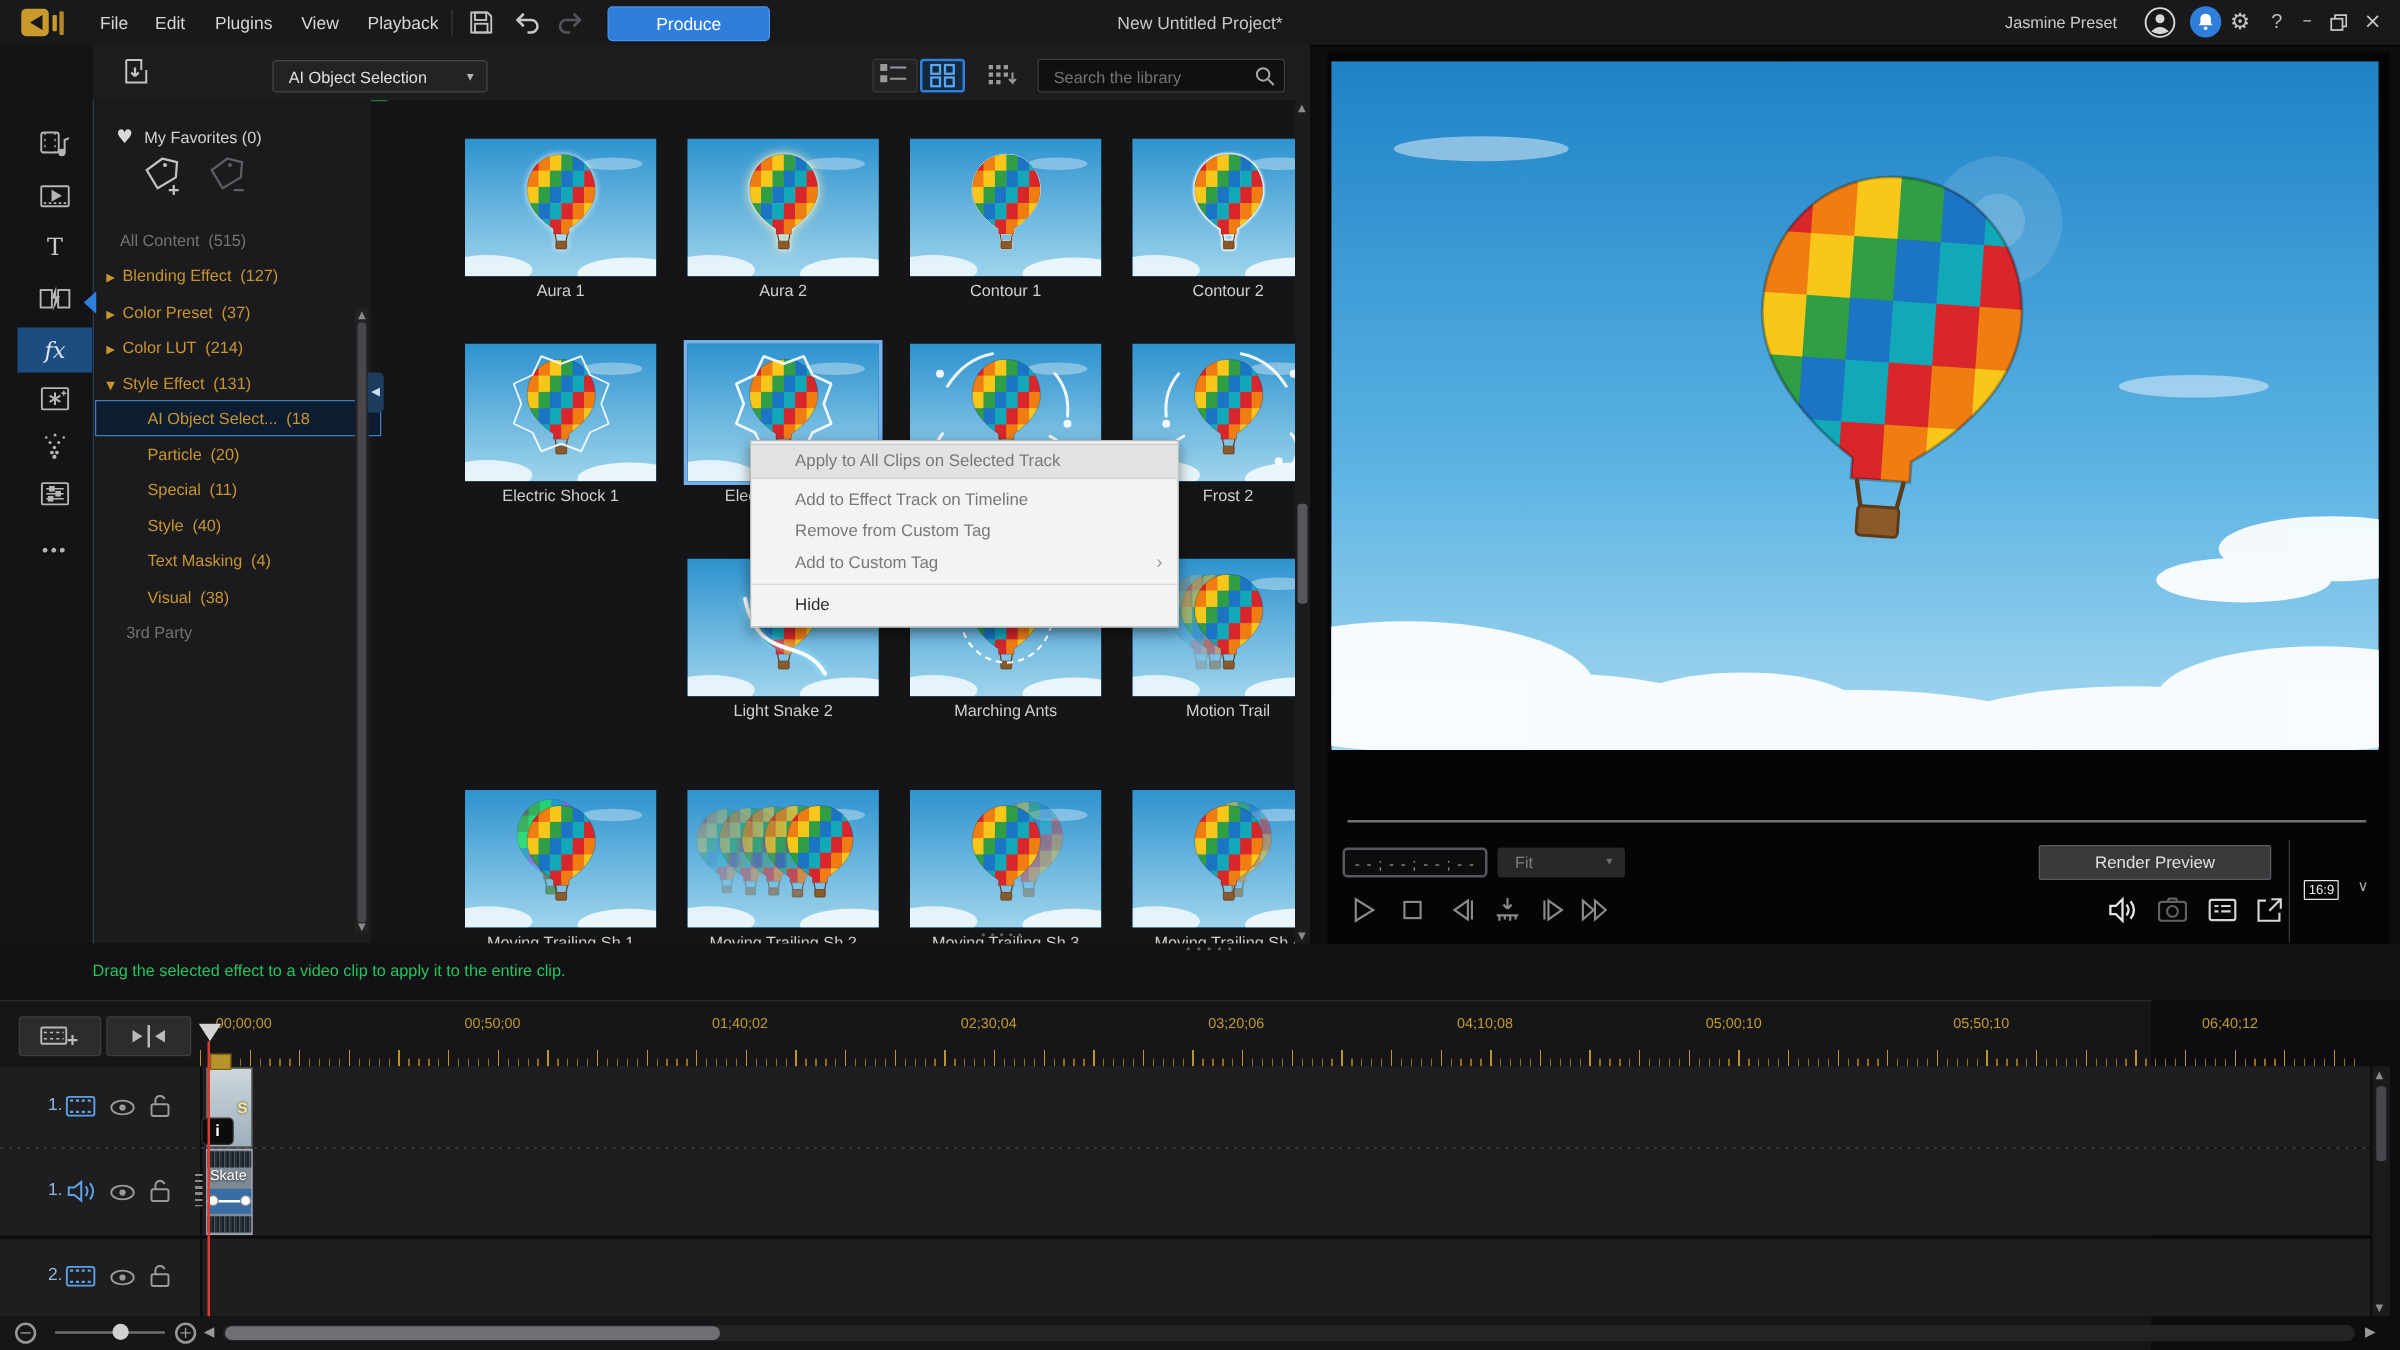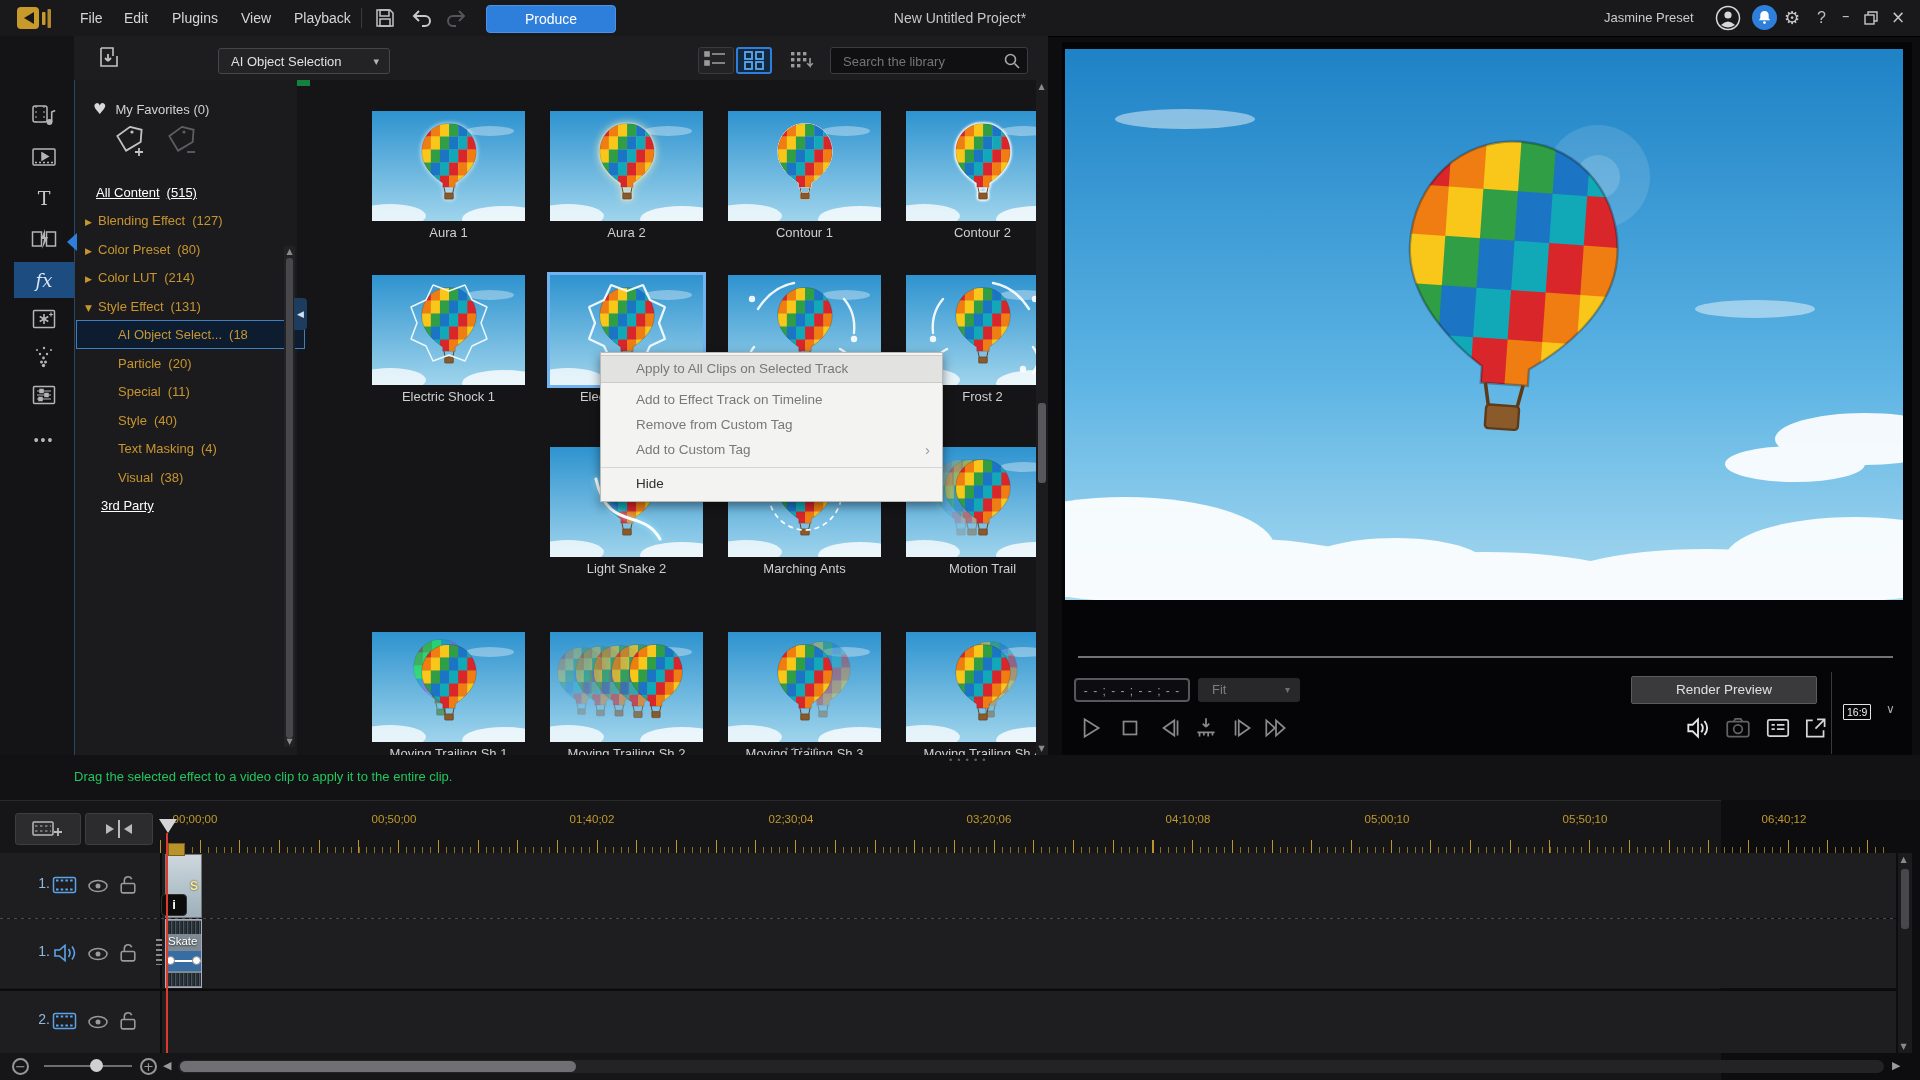--- a/index.html
+++ b/index.html
@@ -31,21 +31,21 @@
   .rail-item{position:absolute;left:14px;width:60px;height:36px;display:flex;align-items:center;justify-content:center;color:#b5b5b7;}
   #rail-fx-hl{position:absolute;left:14px;top:226px;width:60px;height:36px;background:#1d4d80;}
   #rail-pointer{position:absolute;left:67px;top:233px;width:0;height:0;border-top:9px solid transparent;
     border-bottom:9px solid transparent;border-right:10px solid #2e7fdc;z-index:3;}
   #rail-fx-label{font-style:italic;font-family:"DejaVu Serif",serif;font-size:18px;color:#d7e7f8;}
   #rail-title-label{font-family:"DejaVu Serif",serif;font-size:19px;color:#c8c8ca;}
   #rail-more{color:#b5b5b7;font-size:14px;letter-spacing:2px;}
 
   
   #library{position:absolute;left:74px;top:36px;width:974px;height:719px;background:#151517;overflow:hidden;}
-  #lib-header{position:absolute;left:0;top:0;width:974px;height:44px;background:#1d1d1f;border-bottom:6px solid #15803d;}
+  #lib-header{position:absolute;left:0;top:0;width:974px;height:44px;background:#1d1d1f;border-bottom:1px solid #15803d;}
   #import-icon{position:absolute;left:21px;top:8px;}
   #lib-dropdown{position:absolute;left:144px;top:12px;width:172px;height:26px;background:#232326;border:1px solid #46464a;
     border-radius:3px;color:#e0e0e2;font-size:13px;line-height:26px;padding-left:12px;box-sizing:border-box;}
   #lib-dropdown .chev{position:absolute;right:10px;top:0;color:#b5b5b7;font-size:11px;}
   .view-btn{position:absolute;top:11px;width:36px;height:27px;border-radius:3px;box-sizing:border-box;}
   #view-list{left:624px;background:#232326;border:1px solid #3a3a3e;}
   #view-grid{left:662px;background:#14283f;border:2px solid #2e7fdc;}
   #sort-icon{position:absolute;left:714px;top:13px;}
   #search-box{position:absolute;left:756px;top:11px;width:198px;height:27px;background:#101012;border:1px solid #3c3c40;
     border-radius:3px;box-sizing:border-box;}
@@ -53,21 +53,21 @@
     color:#8e8e91;font-size:13px;font-family:"Liberation Sans",sans-serif;}
   #search-icon{position:absolute;right:6px;top:4px;}
 
   
   #tree{position:absolute;left:0;top:44px;width:222px;bottom:0;background:#1b1b1d;border-left:1px solid #274763;}
   #fav-row{position:absolute;left:18px;top:18px;color:#d2d2d4;font-size:13px;height:22px;line-height:22px;}
   #fav-row .hrt{color:#d8d8da;font-size:15px;margin-right:9px;}
   #tag-icons{position:absolute;left:34px;top:44px;}
   .trow{position:absolute;left:2px;width:186px;height:27px;line-height:27px;font-size:13px;white-space:nowrap;overflow:hidden;}
   .trow .cnt{margin-left:7px;}
-  .t-plain{color:#ffffff;text-decoration:underline;}
+  .t-plain{color:#737373;}
   .t-cat{color:#c8952f;}
   .t-child{color:#c8952f;}
   .t-arrow{display:inline-block;width:13px;font-size:9px;color:#c8952f;}
   .tsel{outline:1px solid #3f7fc0;background:#0d1c2e;}
   #tree-scroll{position:absolute;right:2px;top:166px;width:11px;bottom:8px;background:#222225;}
   #tree-thumb{position:absolute;left:2px;top:12px;width:7px;height:480px;background:#48484c;border-radius:3px;}
   .mini-arrow{position:absolute;left:0;width:11px;text-align:center;color:#8a8a8d;font-size:8px;}
 
   #chevron-tab{position:absolute;left:220px;top:262px;width:13px;height:32px;background:#1d3c5e;border-radius:0 4px 4px 0;
     color:#cfe2f4;font-size:9px;line-height:32px;text-align:center;}
@@ -415,21 +415,21 @@
           <g fill="none" stroke="#5e5e62" stroke-width="1.8">
             <path d="M70 3 L82 3 L84 15 L72 27 L60 15 Z" transform="rotate(14 72 15)"></path>
             <circle cx="75" cy="8" r="1.6" fill="#5e5e62" stroke="none"></circle>
             <path d="M78 28 h8"></path>
           </g>
         </svg>
       </div>
       <div id="tree-items">
           <div class="trow t-plain" style="top: 99px; padding-left: 19px;"><span>All Content</span><span class="cnt">(515)</span></div>
           <div class="trow t-cat" style="top: 127px; padding-left: 8px;"><span class="t-arrow sym">▶</span><span>Blending Effect</span><span class="cnt">(127)</span></div>
-          <div class="trow t-cat" style="top: 156px; padding-left: 8px;"><span class="t-arrow sym">▶</span><span>Color Preset</span><span class="cnt">(80)</span></div>
+          <div class="trow t-cat" style="top: 156px; padding-left: 8px;"><span class="t-arrow sym">▶</span><span>Color Preset</span><span class="cnt">(37)</span></div>
           <div class="trow t-cat" style="top: 184px; padding-left: 8px;"><span class="t-arrow sym">▶</span><span>Color LUT</span><span class="cnt">(214)</span></div>
           <div class="trow t-cat" style="top: 213px; padding-left: 8px;"><span class="t-arrow sym">▼</span><span>Style Effect</span><span class="cnt">(131)</span></div>
           <div class="trow t-child tsel" style="top: 241px; padding-left: 41px;"><span>AI Object Select...</span><span class="cnt">(18</span></div>
           <div class="trow t-child" style="top: 270px; padding-left: 41px;"><span>Particle</span><span class="cnt">(20)</span></div>
           <div class="trow t-child" style="top: 298px; padding-left: 41px;"><span>Special</span><span class="cnt">(11)</span></div>
           <div class="trow t-child" style="top: 327px; padding-left: 41px;"><span>Style</span><span class="cnt">(40)</span></div>
           <div class="trow t-child" style="top: 355px; padding-left: 41px;"><span>Text Masking</span><span class="cnt">(4)</span></div>
           <div class="trow t-child" style="top: 384px; padding-left: 41px;"><span>Visual</span><span class="cnt">(38)</span></div>
           <div class="trow t-plain" style="top: 412px; padding-left: 24px;"><span>3rd Party</span></div>
         </div>

